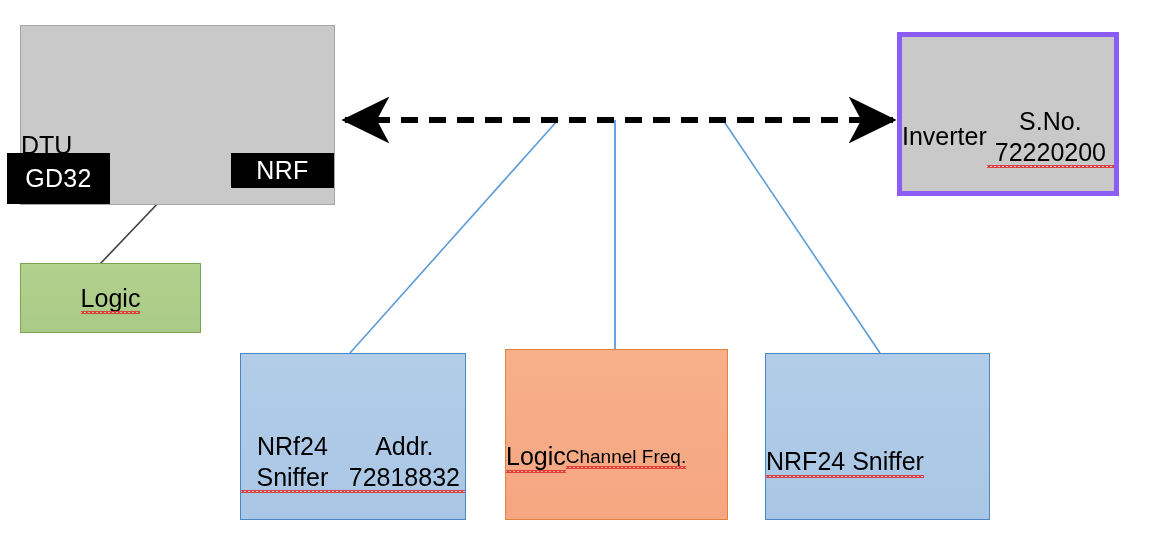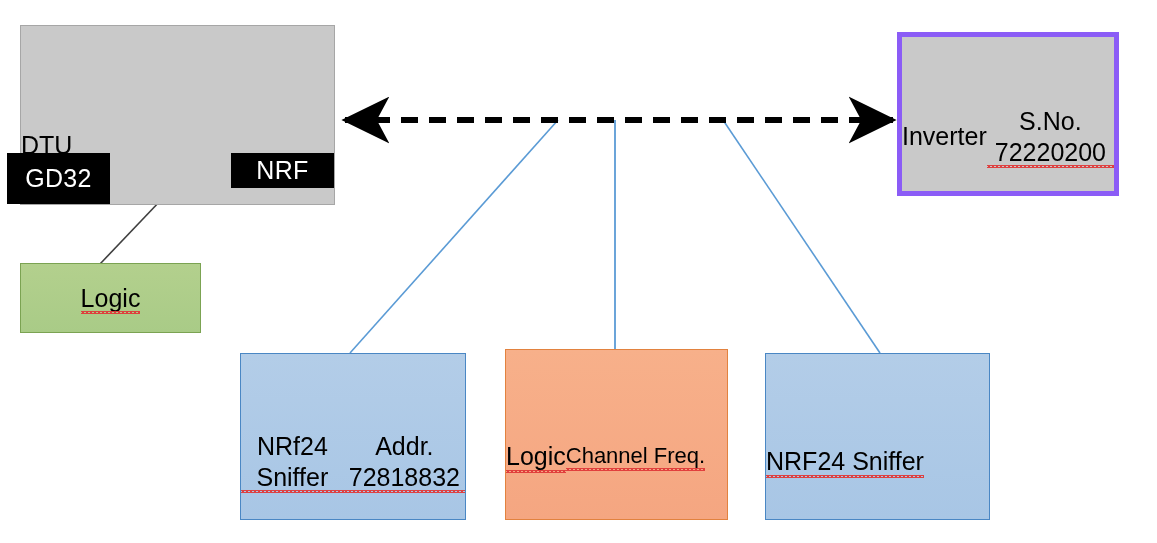--- a/index.html
+++ b/index.html
@@ -88,21 +88,21 @@
   #sniffer-left-box .ln { font-size: 25px; }
 
   #hackrf-box {
     left: 505px; top: 349px; width: 223px; height: 171px;
     background: linear-gradient(180deg, #f7b08a 0%, #f5a681 100%);
     border: 1px solid #e2823f;
     justify-content: flex-start;
     padding-top: 44px;
   }
   #hackrf-box .ln-title { font-size: 25px; }
-  #hackrf-box .ln-sub { font-size: 22px; }
+  #hackrf-box .ln-sub { font-size: 19px; }
 
   #sniffer-right-box {
     left: 765px; top: 353px; width: 225px; height: 167px;
     background: linear-gradient(180deg, #b3cde8 0%, #a8c6e5 100%);
     border: 1px solid #4a87c4;
     justify-content: flex-start;
     padding-top: 50px;
   }
   #sniffer-right-box .ln { font-size: 25px; }
 

